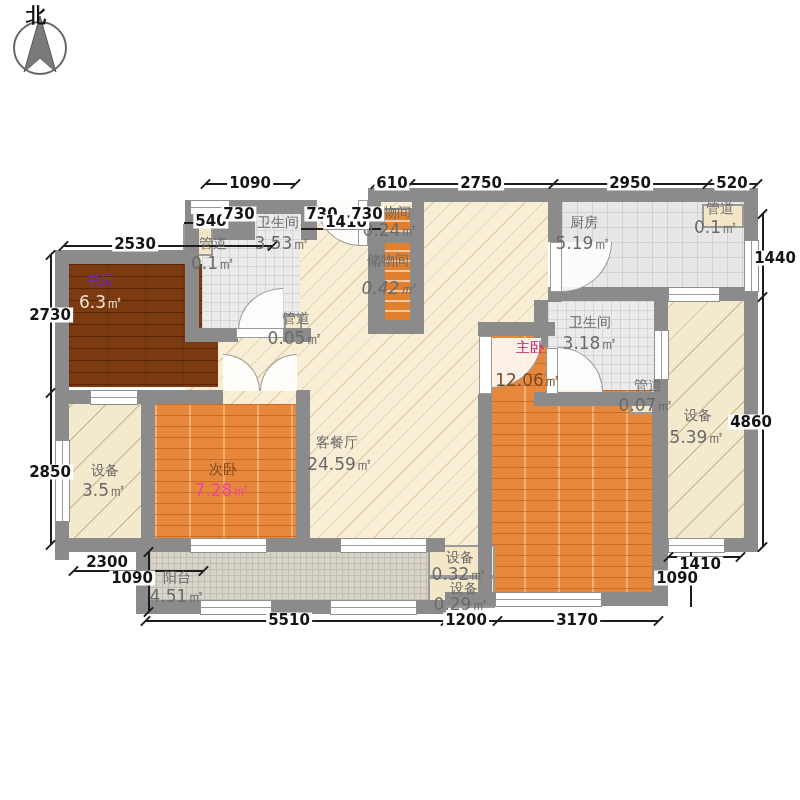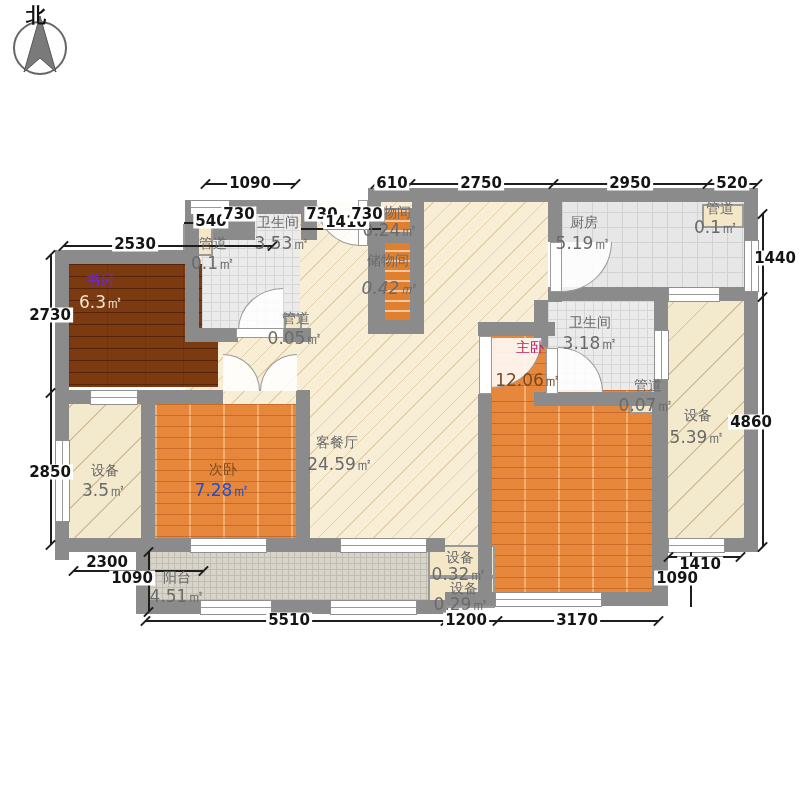--- a/index.html
+++ b/index.html
@@ -164,21 +164,21 @@
   <span class="rlabel" style="left:530px;top:347px;color:#be185d;">主卧</span>
   <span class="rlabel rarea" style="left:528px;top:380px;color:#7a4a20;">12.06㎡</span>
 
   <span class="rlabel" style="left:698px;top:415px;">设备</span>
   <span class="rlabel rarea" style="left:697px;top:437px;">5.39㎡</span>
 
   <span class="rlabel" style="left:105px;top:470px;">设备</span>
   <span class="rlabel rarea" style="left:104px;top:490px;">3.5㎡</span>
 
   <span class="rlabel" style="left:223px;top:469px;color:#7a4a20;">次卧</span>
-  <span class="rlabel rarea" style="left:222px;top:490px;color:#1d4ed8;">7.28㎡</span>
+  <span class="rlabel rarea" style="left:222px;top:490px;color:#ec4899;">7.28㎡</span>
 
   <span class="rlabel" style="left:177px;top:577px;">阳台</span>
   <span class="rlabel rarea" style="left:177px;top:596px;">4.51㎡</span>
 
   <span class="rlabel" style="left:460px;top:557px;">设备</span>
   <span class="rlabel rarea" style="left:459px;top:574px;">0.32㎡</span>
   <span class="rlabel" style="left:464px;top:588px;">设备</span>
   <span class="rlabel rarea" style="left:461px;top:604px;">0.29㎡</span>
 
   <div class="dim" style="left:205px;top:183px;width:90px;height:2px;"></div>

